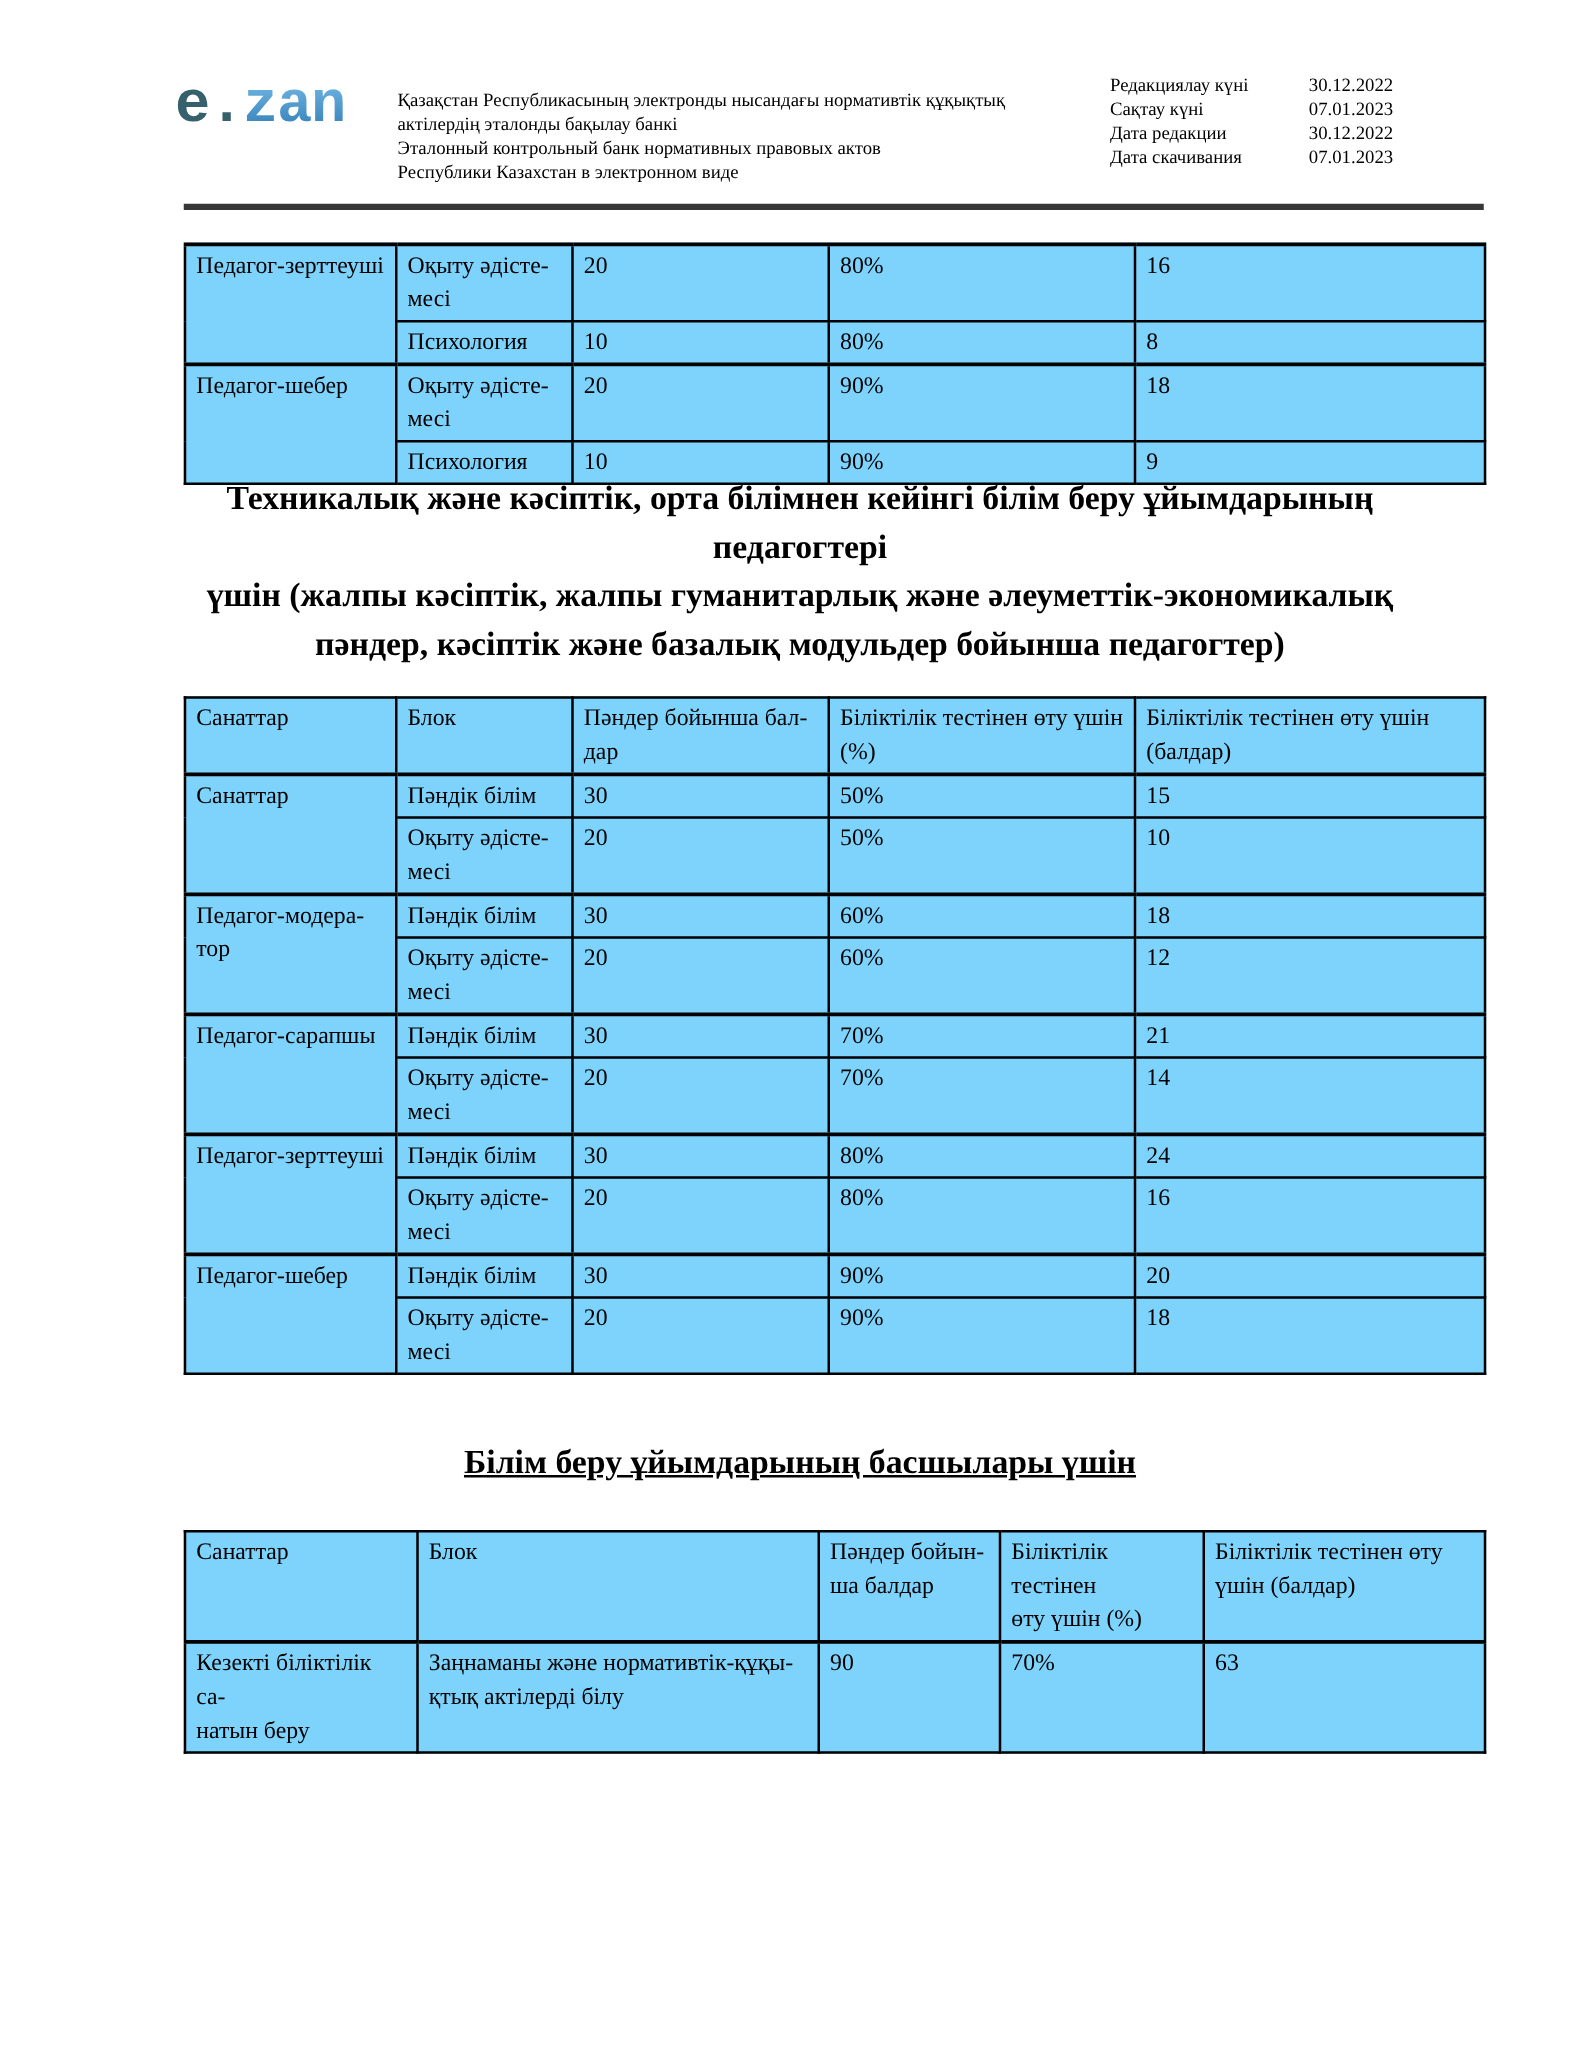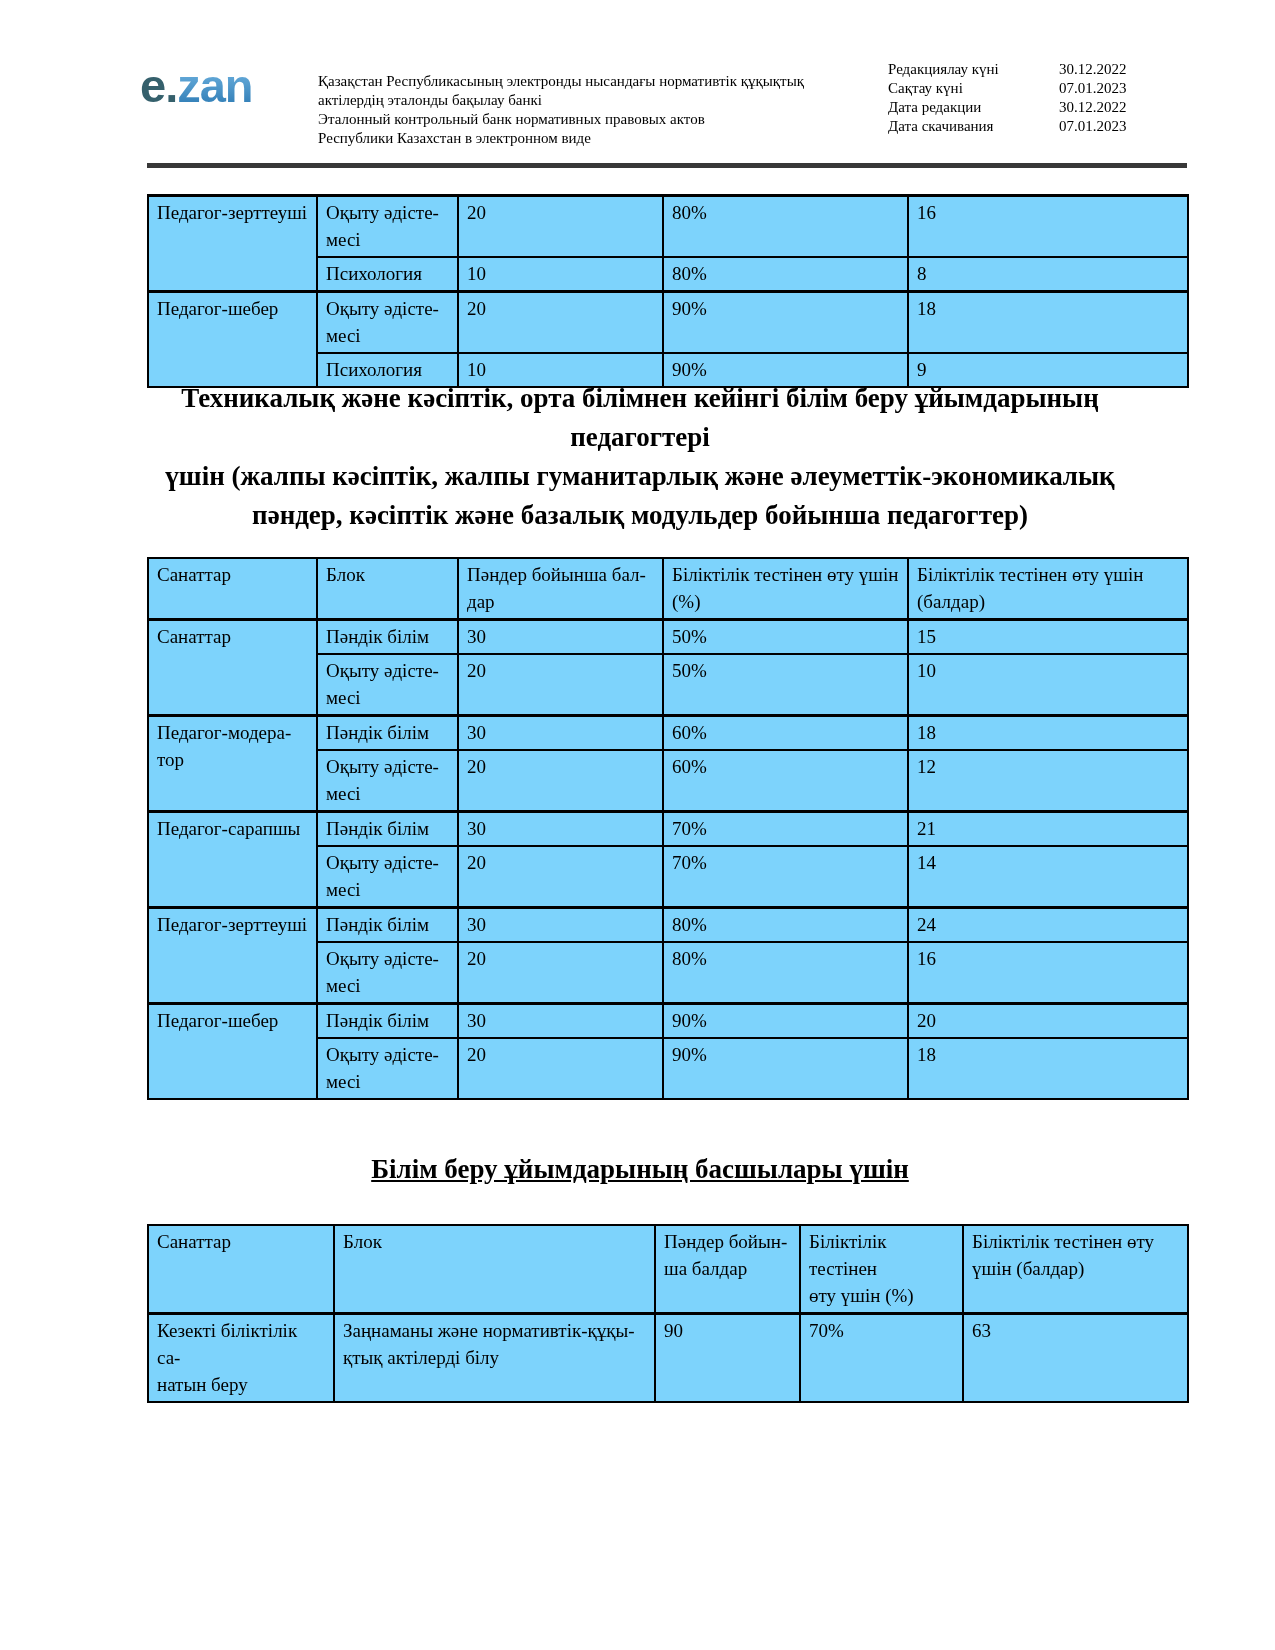--- a/index.html
+++ b/index.html
@@ -8,39 +8,39 @@
     background:#ffffff;
     font-family:"Liberation Serif","DejaVu Serif",serif;
     color:#000;
     position:relative;
     overflow:hidden;
   }
 
   
   .logo {
     position:absolute; left:140px; top:62px;
-    font-family:Liberation Sans, sans-serif;
+    font-family:Liberation Mono, monospace;
     font-weight:bold; font-size:47px; line-height:1;
     letter-spacing:-1px;
   }
   .logo .e  { color:#35606C; }
   .logo .zan{
     background:linear-gradient(180deg,#7CBEE9 0%,#2F7CB5 90%);
     -webkit-background-clip:text; background-clip:text;
     color:transparent;
   }
   .org-title {
     position:absolute; left:318px; top:72px; width:570px;
     font-size:15px; line-height:19px;
     white-space:pre-line;
   }
   .dates {
     position:absolute; left:888px; top:60px;
     font-size:15px; line-height:19px;
-    display:grid; grid-template-columns:155px auto; column-gap:16px;
+    display:grid; grid-template-columns:155px auto; column-gap:4px;
   }
   .rule {
     position:absolute; left:147px; top:163px;
     width:1040px; height:5px; background:#383838;
   }
 
   
   .doc-table {
     position:absolute; border-collapse:collapse; table-layout:fixed;
     background:#7dd3fc;

